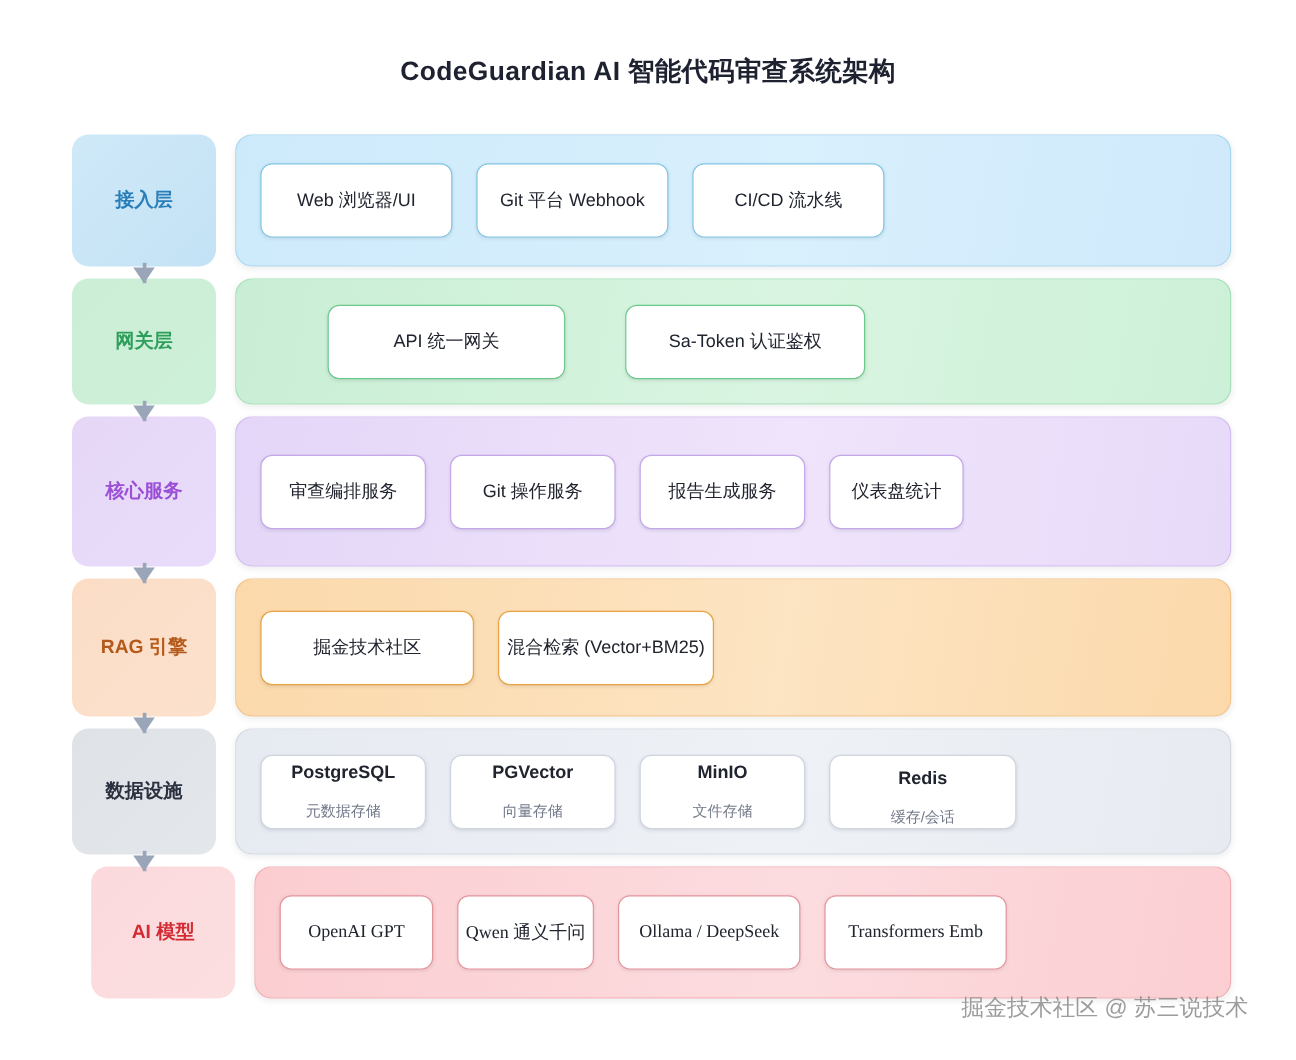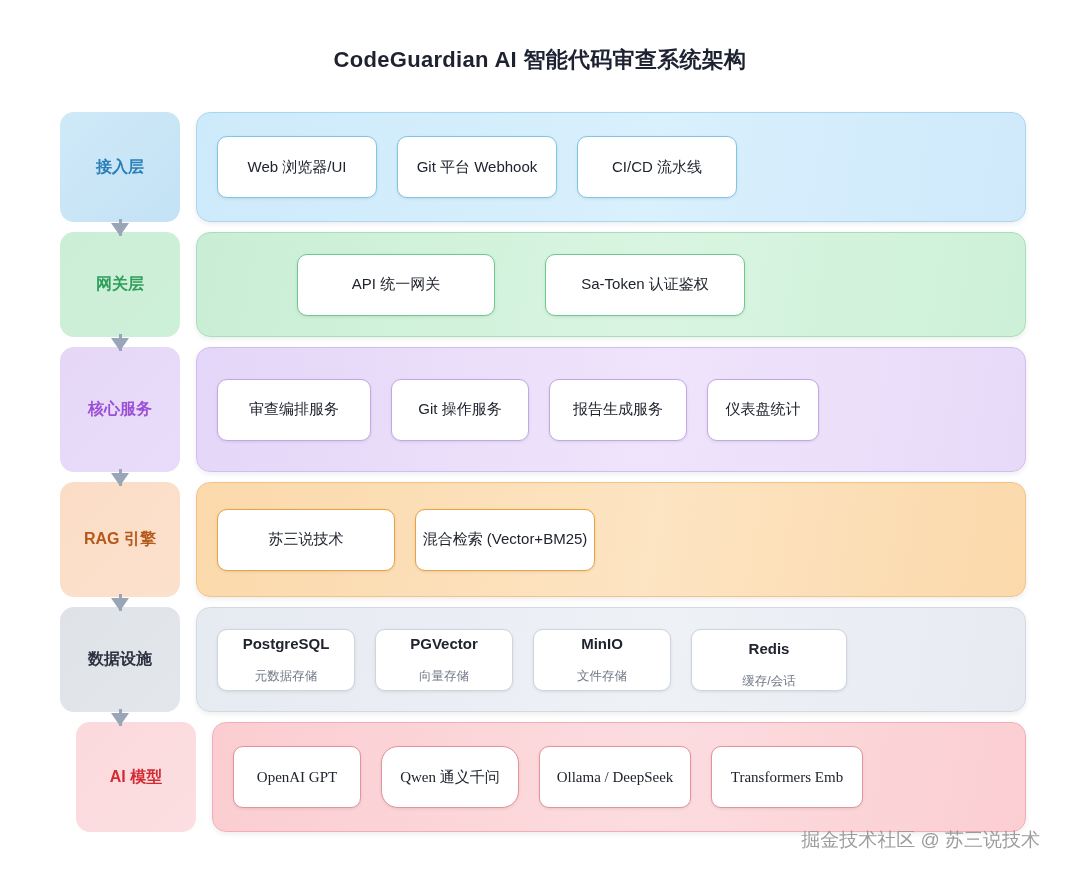--- a/index.html
+++ b/index.html
@@ -113,29 +113,29 @@
   .r1 .card { border: 1px solid #7fc6e3; height: 62px; min-width: 160px; }
   .r1 .c0 { width: 158px; }
   .r1 .c1 { width: 158px; }
   .r1 .c2 { width: 158px; }
 
   
   .r2 { height: 105px; }
   .r2 .layer-box { background: linear-gradient(135deg,#cdeed6,#cdf0d9); color: #2e9e5b; }
   .r2 .band { background: linear-gradient(100deg,#c9eed5 0%,#d9f5e1 55%,#cdf0d8 100%); border: 1px solid #a6dfb8; }
   .r2 .card { border: 1px solid #6ec98c; height: 62px; }
-  .r2 .c0 { width: 198px; margin-left: 80px; }
+  .r2 .c0 { width: 198px; margin-left: 56px; }
   .r2 .c1 { width: 200px; margin-left: 30px; }
 
   
   .r3 { height: 125px; }
   .r3 .layer-box { background: linear-gradient(135deg,#e6d7f7,#e9dcfa); color: #9b4fd6; }
   .r3 .band { background: linear-gradient(100deg,#e4d6f8 0%,#efe4fb 55%,#e7daf9 100%); border: 1px solid #d3bcf0; }
   .r3 .card { border: 1px solid #c3a7e8; height: 62px; }
-  .r3 .c0 { width: 154px; }
+  .r3 .c0 { width: 138px; }
   .r3 .c1 { width: 138px; }
   .r3 .c2 { width: 138px; }
   .r3 .c3 { width: 112px; }
 
   
   .r4 { height: 115px; }
   .r4 .layer-box { background: linear-gradient(135deg,#fbddc6,#fce1cd); color: #b4591a; }
   .r4 .band { background: linear-gradient(100deg,#fbd9ab 0%,#fde4c2 55%,#fbd9ab 100%); border: 1px solid #f3c288; }
   .r4 .card { border: 1px solid #e9a23f; height: 62px; }
   .r4 .c0 { width: 178px; }
@@ -151,21 +151,21 @@
   .r5 .c1 { width: 138px; }
   .r5 .c2 { width: 138px; }
   .r5 .c3 { width: 156px; justify-content: flex-end; }
 
   
   .r6 { height: 110px; padding-left: 16px; }
   .r6 .layer-box { background: linear-gradient(135deg,#fbd9dc,#fcdfe1); color: #d32b33; }
   .r6 .band { background: linear-gradient(100deg,#fbcdd1 0%,#fcdcdf 55%,#fbced2 100%); border: 1px solid #f2aeb4; font-family: Liberation Serif, serif; }
   .r6 .card { border: 1px solid #e4939a; height: 62px; }
   .r6 .c0 { width: 128px; }
-  .r6 .c1 { width: 138px; border-radius: 17px; }
+  .r6 .c1 { width: 114px; }
   .r6 .c2 { width: 152px; }
   .r6 .c3 { width: 152px; }
 
   
   .watermark {
     position: absolute;
     right: 40px; bottom: 30px;
     font-size: 19px;
     color: #8c8c8c;
     opacity: 0.85;
@@ -242,21 +242,21 @@
     </div>
 
     <div class="row r4">
       <div class="layer-cell">
         <div class="layer-box">RAG 引擎</div>
         <div class="arrow"></div>
       </div>
       <div class="band-cell">
         <div class="band">
           <div class="card c0">
-            <span class="t">苏三说技术</span>
+            <span class="t">掘金技术社区</span>
           </div>
           <div class="card c1">
             <span class="t">混合检索 (Vector+BM25)</span>
           </div>
         </div>
       </div>
     </div>
 
     <div class="row r5">
       <div class="layer-cell">

